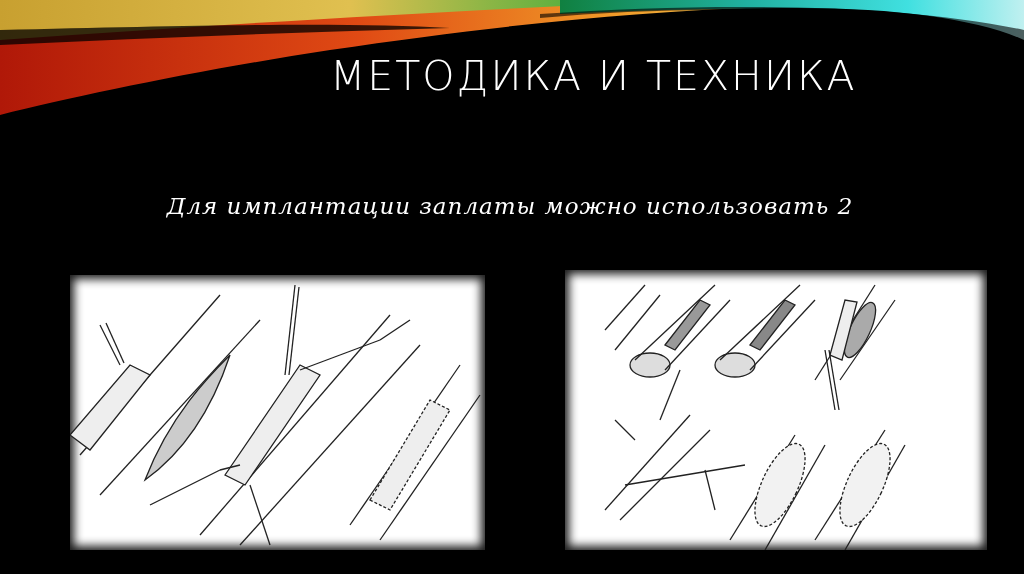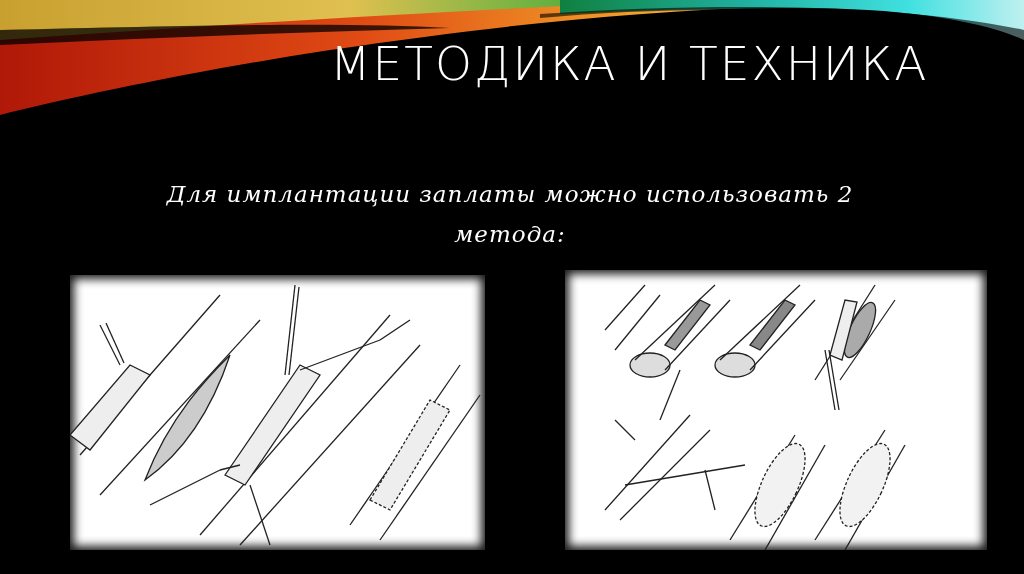--- a/index.html
+++ b/index.html
@@ -1,20 +1,20 @@
 <!DOCTYPE html>
 <html><head>
 <meta charset="utf-8">
 <style>
   html, body { margin:0; padding:0; }
   body { width:1024px; height:574px; background:#000; position:relative; overflow:hidden; font-family:"Liberation Sans", sans-serif; }
   .swoosh { position:absolute; left:0; top:0; width:1024px; height:130px; }
-  .title { position:absolute; left:330px; top:34px; width:680px; color:#fff; font-family:"DejaVu Sans", sans-serif; font-weight:300; font-size:47px; line-height:60px; letter-spacing:2px; }
+  .title { position:absolute; left:330px; top:46px; width:680px; color:#fff; font-family:"DejaVu Sans", sans-serif; font-weight:300; font-size:41px; line-height:60px; letter-spacing:2px; }
   .title div { white-space:nowrap; }
-  .subtitle { position:absolute; left:60px; top:174px; width:900px; text-align:center; color:#fff; font-family:"DejaVu Serif", serif; font-style:italic; font-size:23px; line-height:40px; letter-spacing:1px; }
+  .subtitle { position:absolute; left:60px; top:186px; width:900px; text-align:center; color:#fff; font-family:"DejaVu Serif", serif; font-style:italic; font-size:23px; line-height:40px; letter-spacing:1px; }
   .figure { position:absolute; background:#fff; box-shadow:0 0 10px 4px rgba(0,0,0,0.9) inset; }
   .fig-left { left:70px; top:275px; width:415px; height:275px; }
   .fig-right { left:565px; top:270px; width:422px; height:280px; }
   .figure svg { width:100%; height:100%; display:block; }
 </style>
 </head>
 <body>
 
 <svg class="swoosh" viewBox="0 0 1024 130" preserveAspectRatio="none">
   <defs>
@@ -44,21 +44,20 @@
   <path d="M560,0 L1024,0 L1024,40 C980,20 900,8 800,8 C720,8 640,10 560,14 Z" fill="url(#cool)"></path>
   <path d="M540,18 C700,4 880,6 1024,44 L1024,30 C900,4 720,2 540,14 Z" fill="#000" opacity="0.6"></path>
 </svg>
 
 <div class="title">
   <div>МЕТОДИКА И ТЕХНИКА</div>
 </div>
 
 <div class="subtitle">
   <div>Для имплантации заплаты можно использовать 2</div>
-  <div>метода:</div>
 </div>
 
 <div class="figure fig-left">
   <svg viewBox="0 0 415 275">
     <g stroke="#222" fill="none" stroke-width="1.3">
 
       <path d="M10,180 L150,20"></path>
         <path d="M30,220 L190,45"></path>
       <path d="M75,205 C100,140 140,100 160,80 C140,140 110,180 75,205 Z" fill="#ccc"></path>
       <path d="M0,160 L60,90 L80,100 L20,175 Z" fill="#eee"></path>

